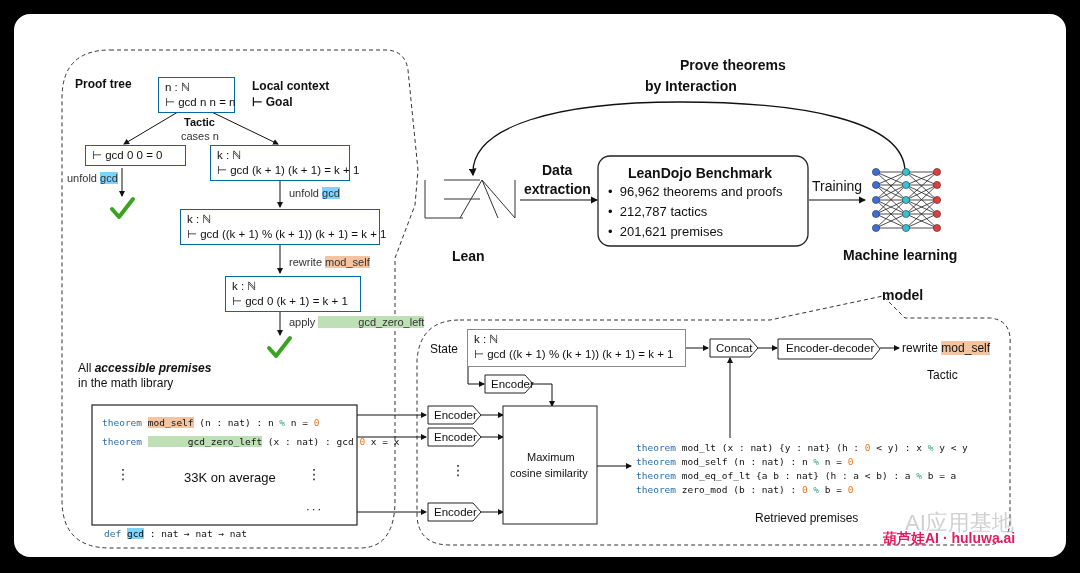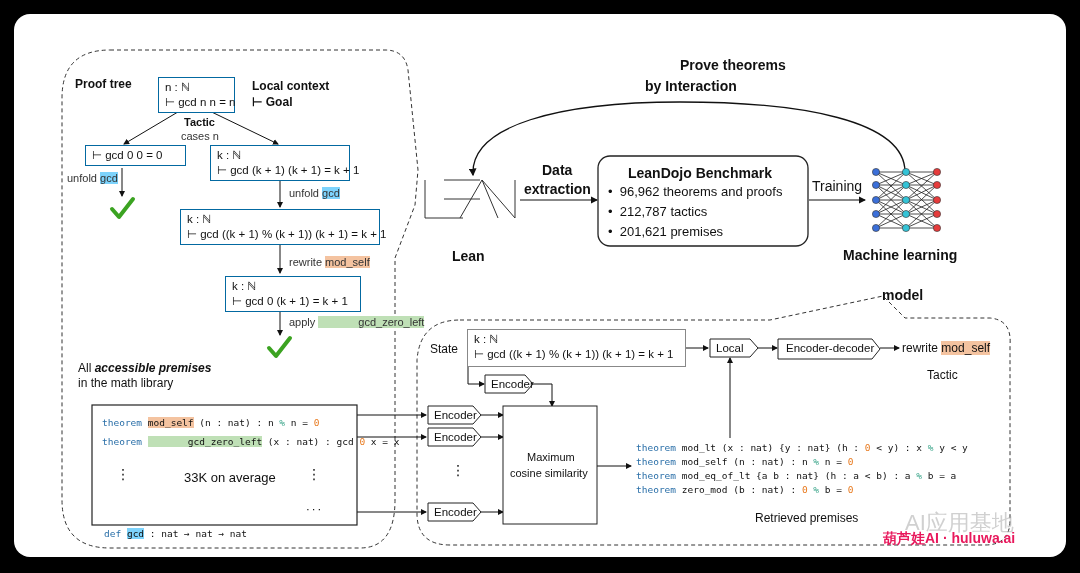--- a/index.html
+++ b/index.html
@@ -245,21 +245,21 @@
   <div>k : ℕ</div>
   <div>⊢  gcd ((k + 1) % (k + 1)) (k + 1) = k + 1</div>
 </div>
 
 <div class="enc" style="left:485px;top:375px;">Encoder</div>
 <div class="enc" style="left:428px;top:406px;">Encoder</div>
 <div class="enc" style="left:428px;top:428px;">Encoder</div>
 <div class="abs t14" style="left:451px;top:462px;">⋮</div>
 <div class="enc" style="left:428px;top:503px;">Encoder</div>
 
-<div class="enc" style="left:710px;top:339px;">Local</div>
+<div class="enc" style="left:710px;top:339px;">Concat</div>
 <div class="enc" style="left:781px;top:339px;padding-left:5px;">Encoder-decoder</div>
 
 <div class="abs t12" style="left:902px;top:341px;">
   <span>rewrite</span>
   <span class="hl-orange">mod_self</span>
 </div>
 <div class="abs t12" style="left:927px;top:368px;">Tactic</div>
 
 <div class="abs t11" style="left:527px;top:451px;">Maximum</div>
 <div class="abs t11" style="left:510px;top:467px;">cosine similarity</div>

